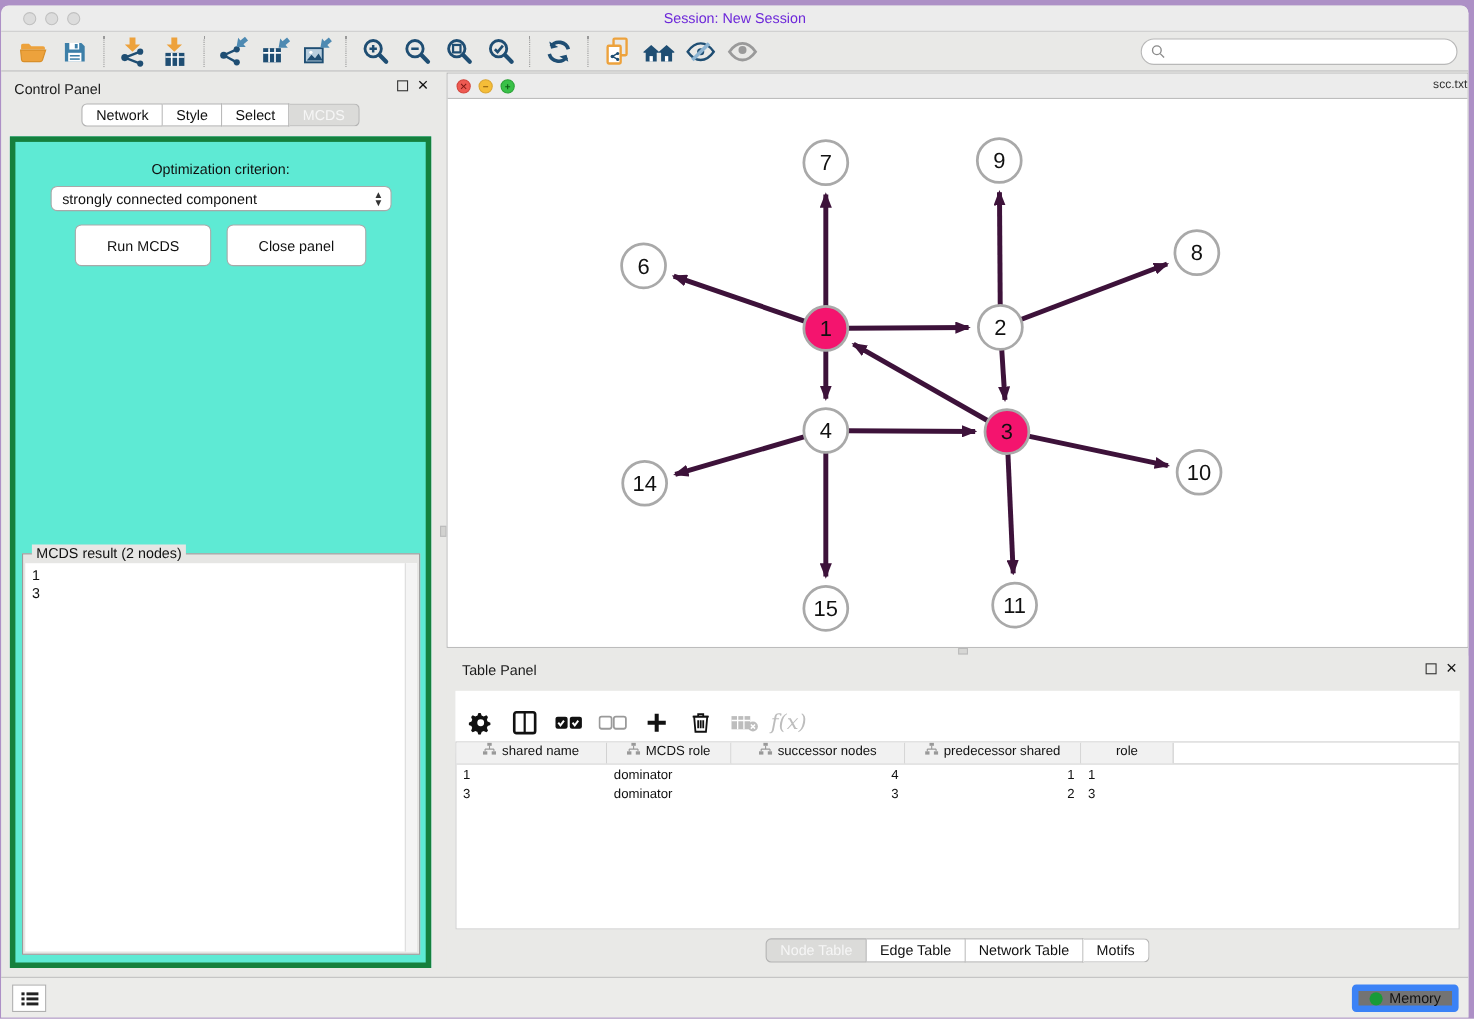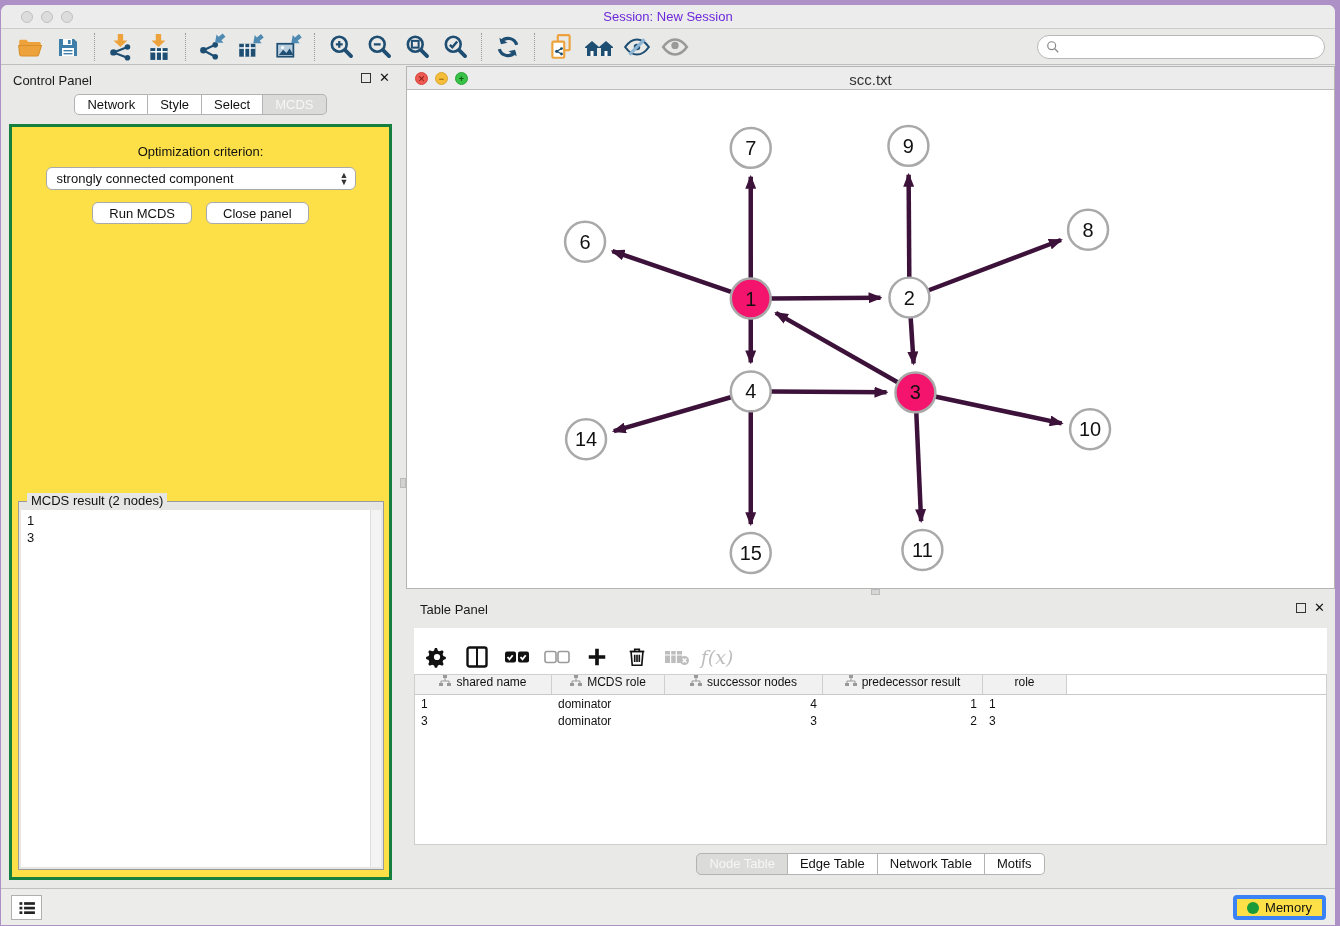--- a/index.html
+++ b/index.html
@@ -32,38 +32,38 @@
   .panel-btns { position:absolute; right:10px; top:7px; display:flex; gap:8px; align-items:center; }
   .float-glyph { width:10px; height:10px; border:1.5px solid #333; display:inline-block; }
   .close-glyph { font-size:13px; font-weight:bold; color:#111; line-height:10px; }
 
   .tabs-row { display:flex; justify-content:center; height:21px; margin-top:2px; }
   .tab { font-size:13px; padding:2px 12px 3px; background:#fff; border:1px solid #b3b3b3; border-left-width:0; color:#111; }
   .tab:first-child { border-left-width:1px; border-radius:5px 0 0 5px; }
   .tab:last-child { border-radius:0 5px 5px 0; }
   .tab.on { background:#dbdbd9; color:#f6f6f6;text-align:right; }
 
-  .cp-content { position:absolute; left:8px; right:8px; top:58px; bottom:8px; background:#fde047; border:3px solid #15803d; }
+  .cp-content { position:absolute; left:8px; right:8px; top:58px; bottom:8px; background:#5eead4; border:5px solid #15803d; }
   .opt-label { text-align:center; margin-top:17px; font-size:13px; color:#111; }
   .combo { margin:8px auto 0; width:310px; height:23px; background:#fff; border:1px solid #a9a9a9; border-radius:6px; display:flex; align-items:center; padding:0 6px 0 10px; }
   .combo .val { flex:1; font-size:13px; color:#111; }
   .combo .stepper { font-size:9px; line-height:7px; color:#333; text-align:center; }
   .btn-row { display:flex; justify-content:center; gap:14px; margin-top:12px; }
-  .pushbtn { height:22px; background:#fff; border:1px solid #a9a9a9; border-radius:6px; font-size:13px; padding:2px 16px; color:#111; }
+  .pushbtn { height:38px; background:#fff; border:1px solid #a9a9a9; border-radius:6px; font-size:13px; padding:2px 28px; color:#111; }
 
   .result-box { position:absolute; left:6px; right:5px; top:374px; bottom:7px; border:1px solid #9a9a9a; background:#e6e6e4; }
   .result-legend { position:absolute; top:-9px; left:8px; background:#e6e6e4; padding:0 4px; font-size:13px; color:#111; }
   .result-inner { position:absolute; left:2px; right:2px; top:8px; bottom:2px; background:#fff; }
   .result-text { position:absolute; left:6px; top:2px; font-size:13px; color:#111; white-space:pre-line; line-height:17px; }
   .result-scroll { position:absolute; right:0; top:0; bottom:0; width:11px; background:#f4f4f4; border-left:1px solid #ddd; }
 
   
   .net-window { position:absolute; left:0; right:0; top:0; height:523px; border:1px solid #b5b5b5; background:#fff; }
   .net-titlebar { height:23px; background:#ececec; border-bottom:1px solid #bdbdbd; position:relative; }
-  .net-titlebar .nt-title { position:absolute; left:0; right:0; top:4px; text-align:center; font-size:15px; color:#333; }
+  .net-titlebar .nt-title { position:absolute; left:0; right:0; top:4px; text-align:right; font-size:11px; color:#333; }
   .light { position:absolute; top:5px; width:13px; height:13px; border-radius:50%; font-size:9px; font-weight:bold; text-align:center; line-height:13px; }
   .light.red { left:8px; background:#ee5a52; border:1px solid #d3453d; color:#7c1813; }
   .light.yellow { left:28px; background:#f5bd38; border:1px solid #dba633; color:#92600c; }
   .light.green { left:48px; background:#39c148; border:1px solid #2ba337; color:#0e5e17; }
   .net-canvas { position:absolute; left:0; right:0; top:23px; bottom:0; background:#fff; }
   .canvas-handle { position:absolute; left:50%; bottom:-7px; width:9px; height:6px; background:#d6d6d4; border:1px solid #bbb; }
 
   
   .table-panel { position:absolute; left:0; right:0; top:530px; bottom:0; background:#e9e9e7; }
   .tp-header { height:26px; position:relative; }
@@ -75,21 +75,21 @@
   .thead { display:flex; height:20px; border-bottom:1px solid #c9c9c9; font-size:12px; color:#111; }
   .th { background:#f1f1f1; border-right:1px solid #cfcfcf; display:flex; justify-content:center; gap:5px; }
   .trow { display:flex; height:17px; font-size:12px; color:#111; align-items:center; }
   .td { padding:0 6px; overflow:hidden; white-space:nowrap; }
   .al { text-align:left; } .ar { text-align:right; }
   .tp-tabs { position:absolute; left:0; right:0; bottom:13px; display:flex; justify-content:center; height:22px; }
 
   
   .statusbar { position:absolute; left:0; right:0; bottom:0; height:37px; background:#ececea; border-top:1px solid #c1c1c1; }
   .list-btn { position:absolute; left:10px; top:6px; width:31px; height:25px; background:#fff; border:1px solid #b0b0b0; display:flex; align-items:center; justify-content:center; }
-  .memory-btn { position:absolute; right:9px; top:6px; height:25px; background:#fde047; border:4px solid #3b82f6; border-radius:4px; display:flex; align-items:center; gap:6px; padding:0 10px; font-size:13px; color:#111; }
+  .memory-btn { position:absolute; right:9px; top:6px; height:25px; background:#737373; border:6px solid #3b82f6; border-radius:4px; display:flex; align-items:center; gap:6px; padding:0 10px; font-size:13px; color:#111; }
   .mem-dot { width:12px; height:12px; border-radius:50%; background:#189b38; }
 
   svg { display:block; }
   .navy { stroke:#1f4e73; } .navyf { fill:#1f4e73; }
 </style>
 </head>
 <body>
 
 <div class="window">
 
@@ -423,21 +423,21 @@
                 </svg>
               <span>successor nodes</span>
             </div>
             <div class="th" style="width:160px">
               <svg width="12" height="12" viewBox="0 0 12 12">
                   <rect x="4" y="0" width="4" height="3" fill="#999"></rect>
                   <path stroke="#999" d="M6 3v3M2 6h8M2 6v2M10 6v2"></path>
                   <rect x="0" y="8" width="4" height="3" fill="#999"></rect>
                   <rect x="8" y="8" width="4" height="3" fill="#999"></rect>
                 </svg>
-              <span>predecessor result</span>
+              <span>predecessor shared</span>
             </div>
             <div class="th" style="width:84px">
               <span>role</span>
             </div>
           </div>
           <div class="trow">
             <div class="td al" style="width:137px">1</div>
             <div class="td al" style="width:113px">dominator</div>
             <div class="td ar" style="width:158px">4</div>
             <div class="td ar" style="width:160px">1</div>

